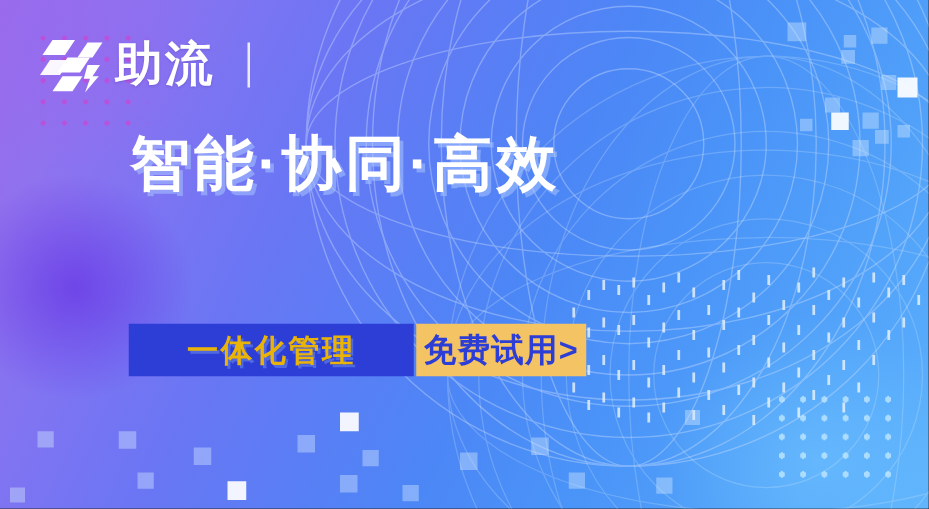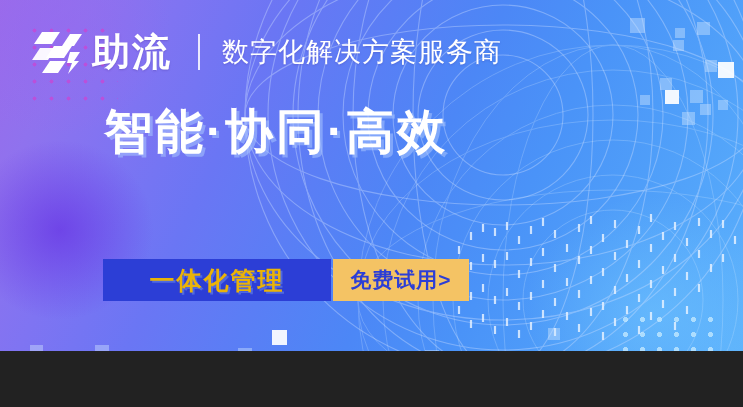--- a/index.html
+++ b/index.html
@@ -1,21 +1,21 @@
 <!DOCTYPE html>
 <html lang="zh"><head>
 <meta charset="utf-8">
 <title>banner</title>
 <style>
   html,body{margin:0;padding:0;background:#222;}
   *{box-sizing:border-box;}
 
   #banner{
     position:relative;
-    width:743px;height:351px;
+    width:743px;height:407px;
     overflow:hidden;
     font-family:"Liberation Sans","DejaVu Sans",sans-serif;
     background:
       linear-gradient(115deg,
         #9b6bea 0%,
         #8f72ee 10%,
         #7f74f2 20%,
         #6a76f4 32%,
         #5a7ef5 44%,
         #4c87f6 56%,
@@ -114,21 +114,21 @@
     display:flex;align-items:center;justify-content:center;
     color:#eab308;font-size:25px;font-weight:700;letter-spacing:2px;
     text-shadow:2px 2px 0 rgba(110,140,235,.55);
     cursor:pointer;
   }
   .cta-spacer{width:2px;}
   .cta-secondary{
     width:136px;height:42px;
     background:#f4c364;
     display:flex;align-items:center;justify-content:center;
-    color:#2c3ed6;font-size:21px;font-weight:700;letter-spacing:1px;
+    color:#2c3ed6;font-size:26px;font-weight:700;letter-spacing:1px;
     cursor:pointer;
   }
 </style>
 </head>
 <body>
 
 <div id="banner">
 
   <div class="glow-topleft"></div>
   <div class="glow-left"></div>
@@ -310,21 +310,20 @@
         <g fill="#ffffff">
           <path d="M40 24 L50 24 L44 33 L49 33 L38 46 L42 35 L37 35 Z"></path>
         </g>
       </svg>
     </div>
 
     <div class="logo-text">助流</div>
 
     <div class="divider"></div>
 
-    <div class="tagline">数字化解决方案服务商</div>
   </div>
 
   <div class="headline">
     <div class="hl-line">智能·协同·高效</div>
   </div>
 
   <div class="cta-row">
     <div class="cta-primary">一体化管理</div>
     <div class="cta-spacer"></div>
     <div class="cta-secondary">免费试用&gt;</div>

